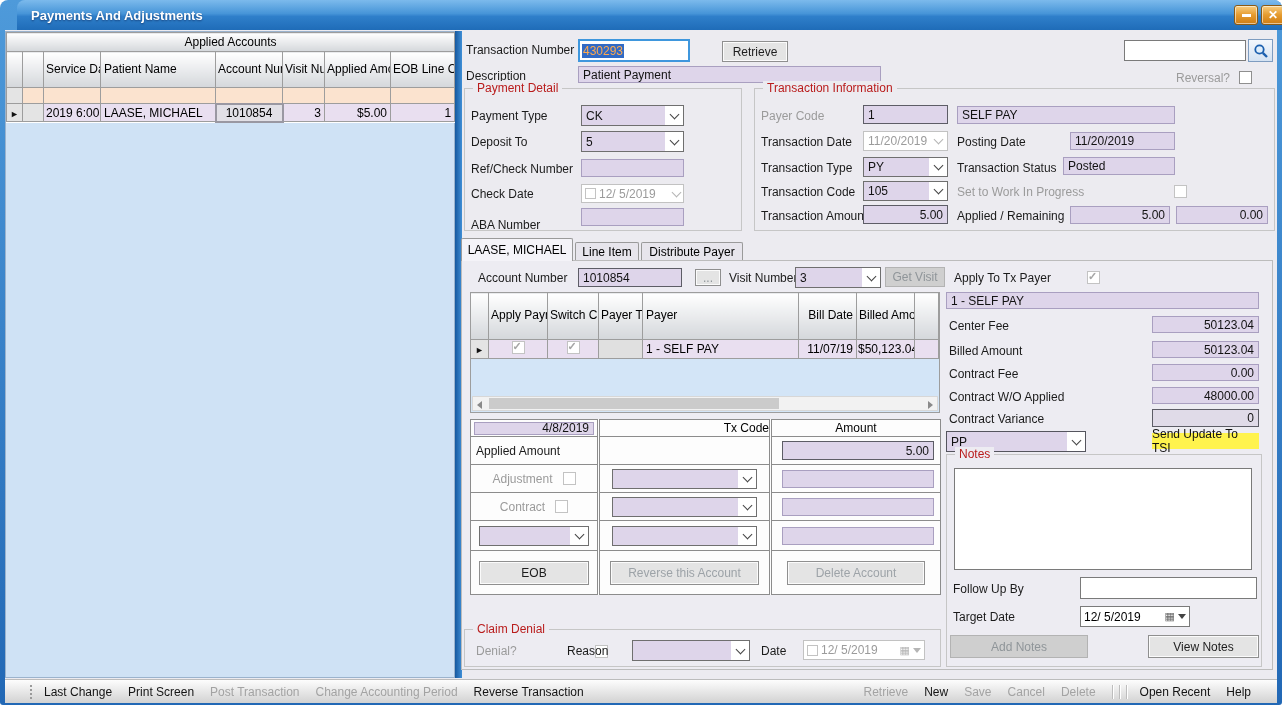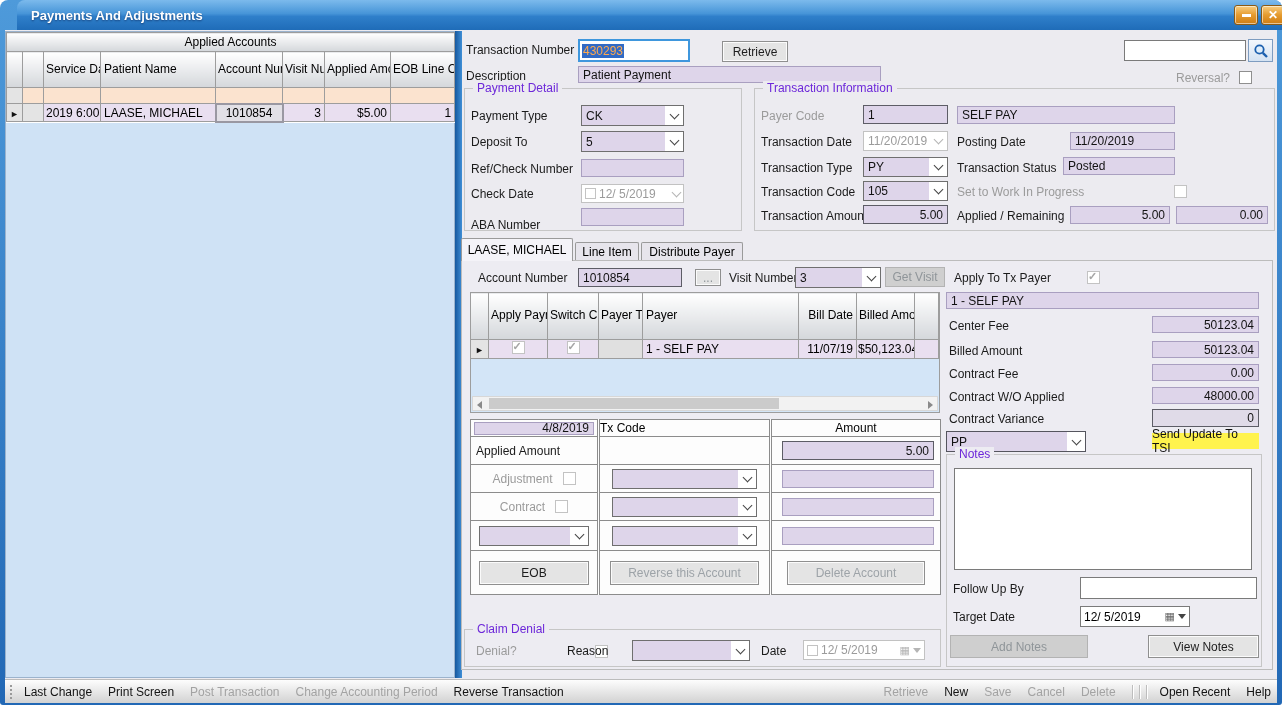--- a/index.html
+++ b/index.html
@@ -27,21 +27,21 @@
   .combo.discombo .ct{color:#9b9b9b;}
   .combo.discombo .ca{background:#fff;}
   .combo.discombo .chev{border-color:#b5b5b5;}
   .btn{display:flex;align-items:center;justify-content:center;font-size:12px;color:#1d1d1d;background:#e4e4e4;border:1px solid #8f8f8f;box-shadow:inset 0 0 0 1px #fbfbfb;box-sizing:border-box;cursor:default;white-space:nowrap;}
   .btn.d1{color:#9da3a8;}
   .btn.d2{background:#cfcfcf;color:#8f9599;border-color:#b3b3b3;box-shadow:none;}
   .cb{width:13px;height:13px;background:#fff;border:1px solid #8f8f8f;box-sizing:border-box;position:relative;display:inline-block;}
   .cb.discb{border-color:#c3c3c3;}
   .cb.chk::after{content:"\2713";position:absolute;left:0px;top:-2px;font-size:11px;font-weight:bold;color:#a6a6a6;}
   .group{border:1px solid #c6c6c6;position:absolute;box-sizing:border-box;}
-  .group .cap{position:absolute;top:-8px;left:8px;background:#ecebf0;padding:0 4px;font-size:12px;color:#6d28d9;white-space:nowrap;}
+  .group .cap{position:absolute;top:-8px;left:8px;background:#ecebf0;padding:0 4px;font-size:12px;color:#b91c1c;white-space:nowrap;}
   .group.inpage .cap{background:#edecf2;}
   
   table.grid{border-collapse:collapse;table-layout:fixed;font-size:12px;background:#fff;}
   table.grid td{border:1px solid #9d9d9d;overflow:hidden;white-space:nowrap;padding:0 2px;box-sizing:border-box;}
   .gcap td{background:linear-gradient(#ffffff,#d4d7db);text-align:center;height:19px;font-size:12px;}
   .ghdr td{background:linear-gradient(#ffffff,#d4d7db);white-space:normal;line-height:1.15;font-size:12px;vertical-align:middle;}
   .gfilter td{background:#fbe3cf;height:16px;}
   .grow td{background:#e9dff0;height:18px;}
   .rowhdr{background:#e4e4e4 !important;text-align:center;}
   .arrow{font-size:9px;color:#111;}
@@ -59,21 +59,21 @@
   .dtp.disdtp{border-color:#c2c2c2;}
   .dtp.disdtp .dtxt{color:#9b9b9b;}
   .dtp.disdtp .calico{color:#b5b5b5;}
   .dtp.disdtp .tri{border-top-color:#b5b5b5;}
   
   .hscroll{position:absolute;background:#f2f2f2;border:1px solid #d7d7d7;box-sizing:border-box;}
   .sarrL{position:absolute;left:4px;top:4px;width:0;height:0;border-top:4px solid transparent;border-bottom:4px solid transparent;border-right:5px solid #8a8a8a;}
   .sarrR{position:absolute;right:4px;top:4px;width:0;height:0;border-top:4px solid transparent;border-bottom:4px solid transparent;border-left:5px solid #8a8a8a;}
   .thumb{position:absolute;left:16px;top:1px;bottom:1px;background:#cbcbcb;}
   
-  #statusbar{left:5px;top:679px;width:1272px;height:24px;background:linear-gradient(#fdfdfd,#d2d2d2);border-top:1px solid #bcbcbc;display:flex;align-items:center;font-size:12px;padding:0 4px;box-sizing:border-box;}
+  #statusbar{left:5px;top:679px;width:1272px;height:24px;background:linear-gradient(#fdfdfd,#d2d2d2);border-top:1px solid #bcbcbc;display:flex;align-items:center;font-size:12px;padding:0 24px;box-sizing:border-box;}
   .grip{width:5px;height:16px;background-image:radial-gradient(#9a9a9a 1px,transparent 1.3px);background-size:4px 4px;margin-right:10px;}
   .sitem{margin-right:16px;white-space:nowrap;color:#141414;}
   .sitem.dis{color:#a3a3a3;}
   .ssep{width:1px;height:14px;background:#bdbdbd;border-right:1px solid #fff;margin-right:5px;}
   input.txtin{border:1px solid #7a7a7a;font-family:"Liberation Sans",sans-serif;font-size:12px;padding:1px 3px;box-sizing:border-box;background:#fff;}
   textarea.nta{border:1px solid #7a7a7a;background:#fff;resize:none;box-sizing:border-box;font-family:"Liberation Sans",sans-serif;font-size:12px;}
   .tnum{background:#fff;border:2px solid #3f97dd;display:flex;align-items:center;padding:0 2px;box-sizing:border-box;}
   .tnum span{background:#316ac5;color:#ffa94d;font-size:12px;padding:0 1px;}
   .magbtn{background:linear-gradient(#f3f7fc,#d4e2f2);border:1px solid #7e9cc0;display:flex;align-items:center;justify-content:center;}
   table.grid2{border-collapse:collapse;table-layout:fixed;font-size:12px;background:#fdfdfd;}
@@ -329,21 +329,21 @@
       <colgroup>
           <col style="width:128px">
           <col style="width:172px">
           <col style="width:170px">
         </colgroup>
       <tbody>
           <tr style="height:17px;">
         <td>
               <div class="fld right" style="margin:1px 3px;height:13px;">4/8/2019</div>
             </td>
-        <td class="dbl" style="text-align:left;">Tx Code</td>
+        <td class="dbl" style="text-align:right;">Tx Code</td>
         <td class="dbl" style="text-align:center;">Amount</td>
       </tr>
       <tr style="height:28px;">
         <td><span class="lbl" style="margin-left:5px;">Applied Amount</span></td>
         <td class="dbl"></td>
         <td class="dbl">
               <div class="fld strong right" style="margin:0 6px 0 10px;height:19px;">5.00</div>
             </td>
       </tr>
       <tr style="height:28px;">

